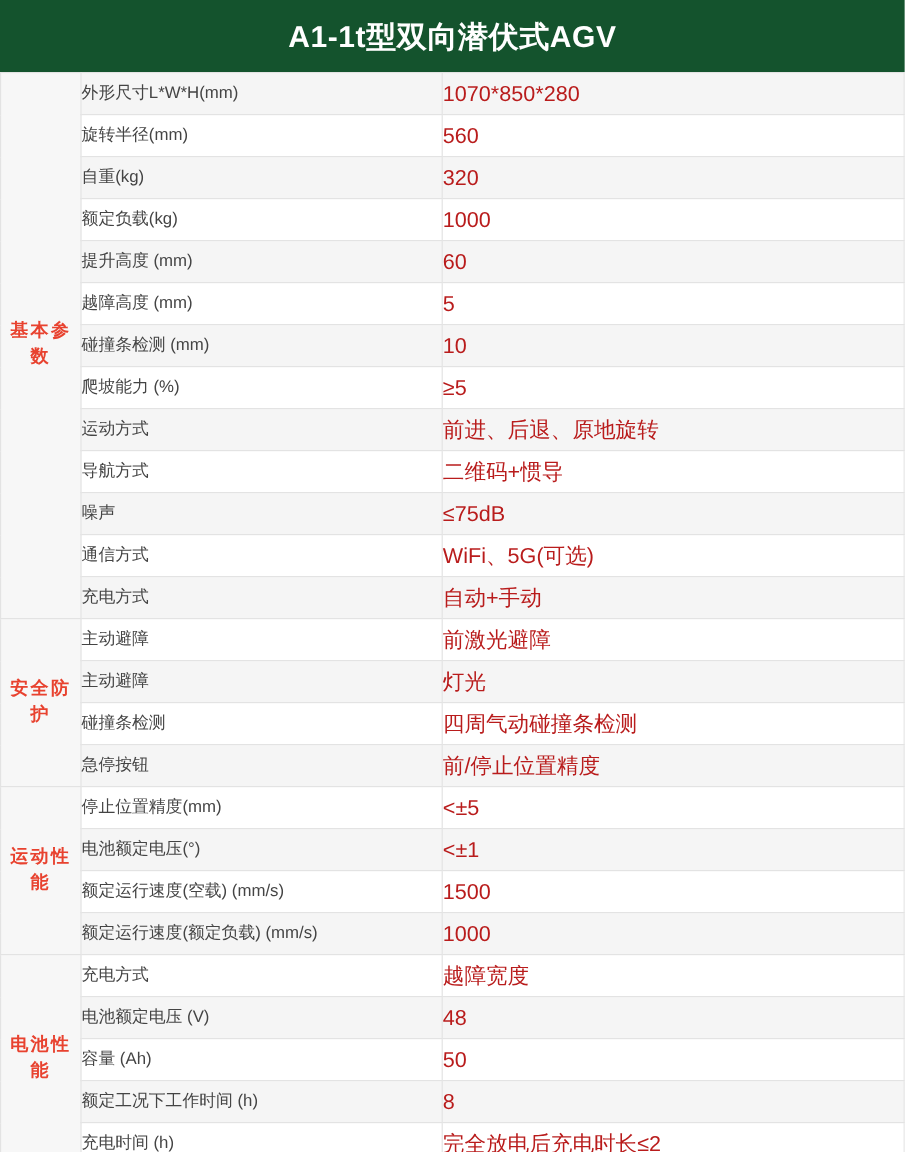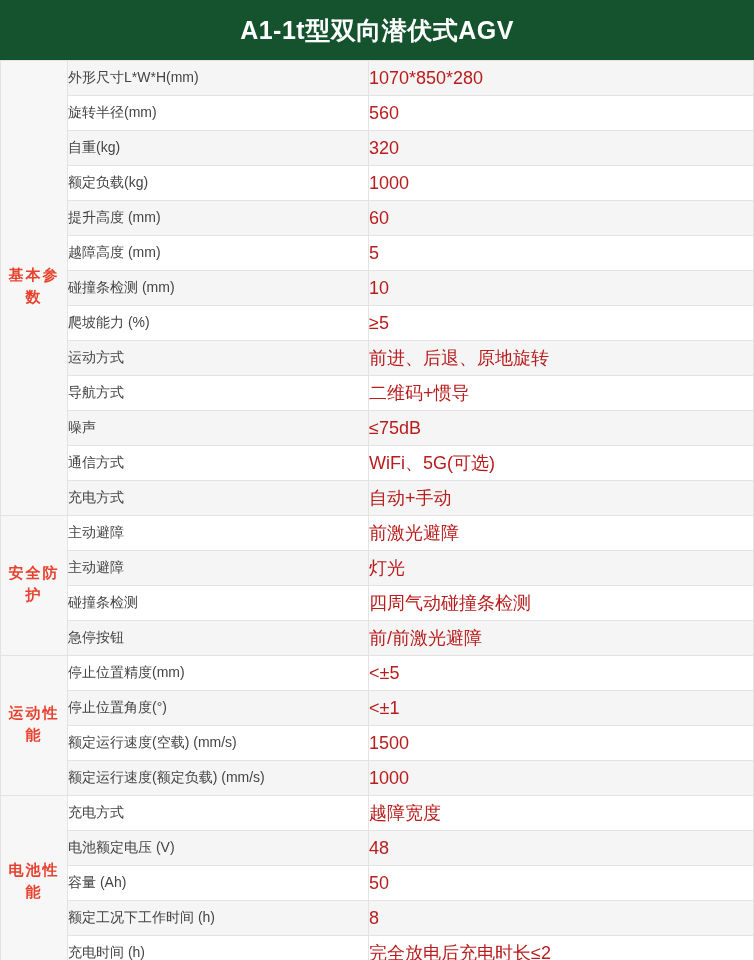--- a/index.html
+++ b/index.html
@@ -154,31 +154,31 @@
         <tr class="alt">
           <td class="label">主动避障</td>
           <td class="value">灯光</td>
         </tr>
         <tr class="plain">
           <td class="label">碰撞条检测</td>
           <td class="value">四周气动碰撞条检测</td>
         </tr>
         <tr class="alt">
           <td class="label">急停按钮</td>
-          <td class="value">前/前激光避障</td>
+          <td class="value">前/停止位置精度</td>
         </tr>
         <tr class="plain">
           <td class="group" rowspan="4">
             <span class="gtext">运动性能</span>
           </td>
           <td class="label">停止位置精度(mm)</td>
           <td class="value">&lt;±5</td>
         </tr>
         <tr class="alt">
-          <td class="label">停止位置角度(°)</td>
+          <td class="label">电池额定电压(°)</td>
           <td class="value">&lt;±1</td>
         </tr>
         <tr class="plain">
           <td class="label">额定运行速度(空载) (mm/s)</td>
           <td class="value">1500</td>
         </tr>
         <tr class="alt">
           <td class="label">额定运行速度(额定负载) (mm/s)</td>
           <td class="value">1000</td>
         </tr>

